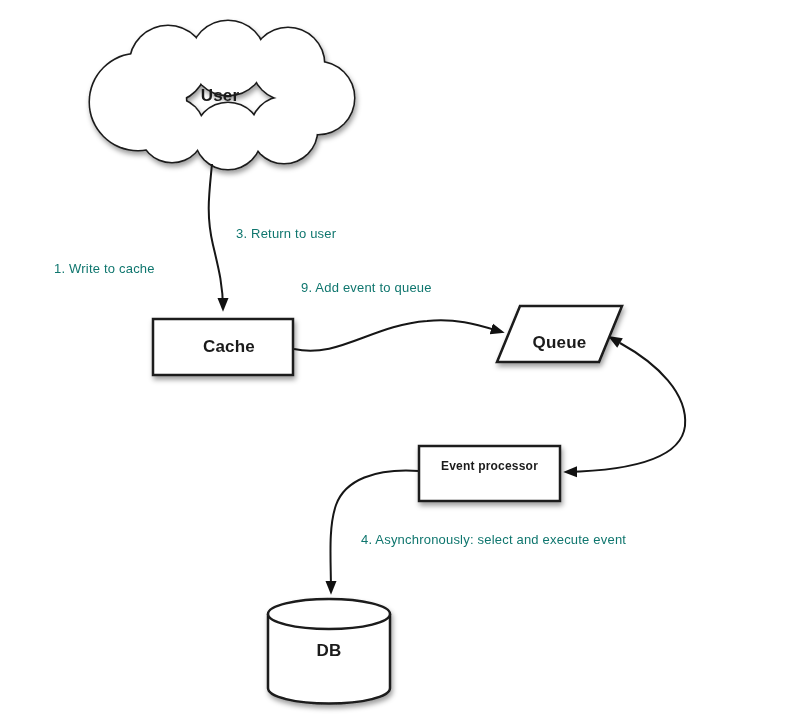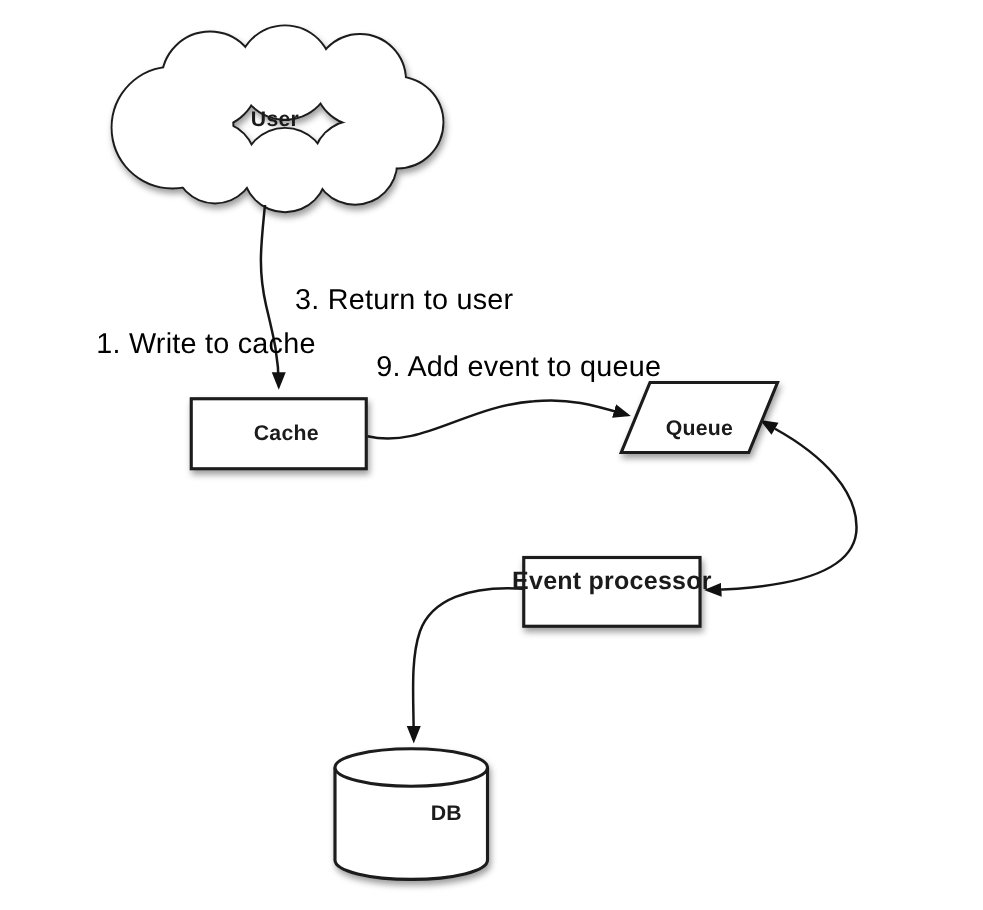--- a/index.html
+++ b/index.html
@@ -19,22 +19,22 @@
     justify-content: center;
     color: #1b1b1b;
     font-size: 17px;
     letter-spacing: 0.2px;
     pointer-events: none;
     white-space: nowrap;
     font-weight: bold;
   }
   .annotation {
     position: absolute;
-    color: #000000;
-    font-size: 23px;
+    color: #0f766e;
+    font-size: 13px;
     letter-spacing: 0.2px;
     white-space: nowrap;
     pointer-events: none;
   }
 </style>
 </head>
 <body>
 
 <div id="stage">
 
@@ -91,24 +91,25 @@
       <ellipse cx="329" cy="614" rx="61" ry="15" fill="#ffffff" stroke="#1a1a1a" stroke-width="2.5"></ellipse>
     </g>
   </svg>
 
   <div class="node-label" style="left:150px; top:85px; width:140px; height:22px;">User</div>
 
   <div class="node-label" style="left:153px; top:319px; width:152px; height:56px;">Cache</div>
 
   <div class="node-label" style="left:497px; top:306px; width:125px; height:73px;">Queue</div>
 
-  <div class="node-label" style="left:419px; top:446px; width:141px; height:39px; font-size:20px;">Event processor</div>
+  <div class="node-label" style="left:419px; top:446px; width:141px; height:39px; font-size:12px;">Event processor</div>
 
-  <div class="node-label" style="left:268px; top:606px; width:122px; height:90px;padding-left:28px;">DB</div>
+  <div class="node-label" style="left:268px; top:606px; width:122px; height:90px;">DB</div>
 
-  <div class="annotation" style="left:54px; top:261px;margin-left:23px;">1. Write to cache</div>
+  <div class="annotation" style="left:54px; top:261px;">1. Write to cache</div>
 
   <div class="annotation" style="left:236px; top:226px;">3. Return to user</div>
 
   <div class="annotation" style="left:301px; top:280px;">9. Add event to queue</div>
 
+  <div class="annotation" style="left:361px; top:532px;">4. Asynchronously: select and execute event</div>
 
 </div>
 
 </body></html>

